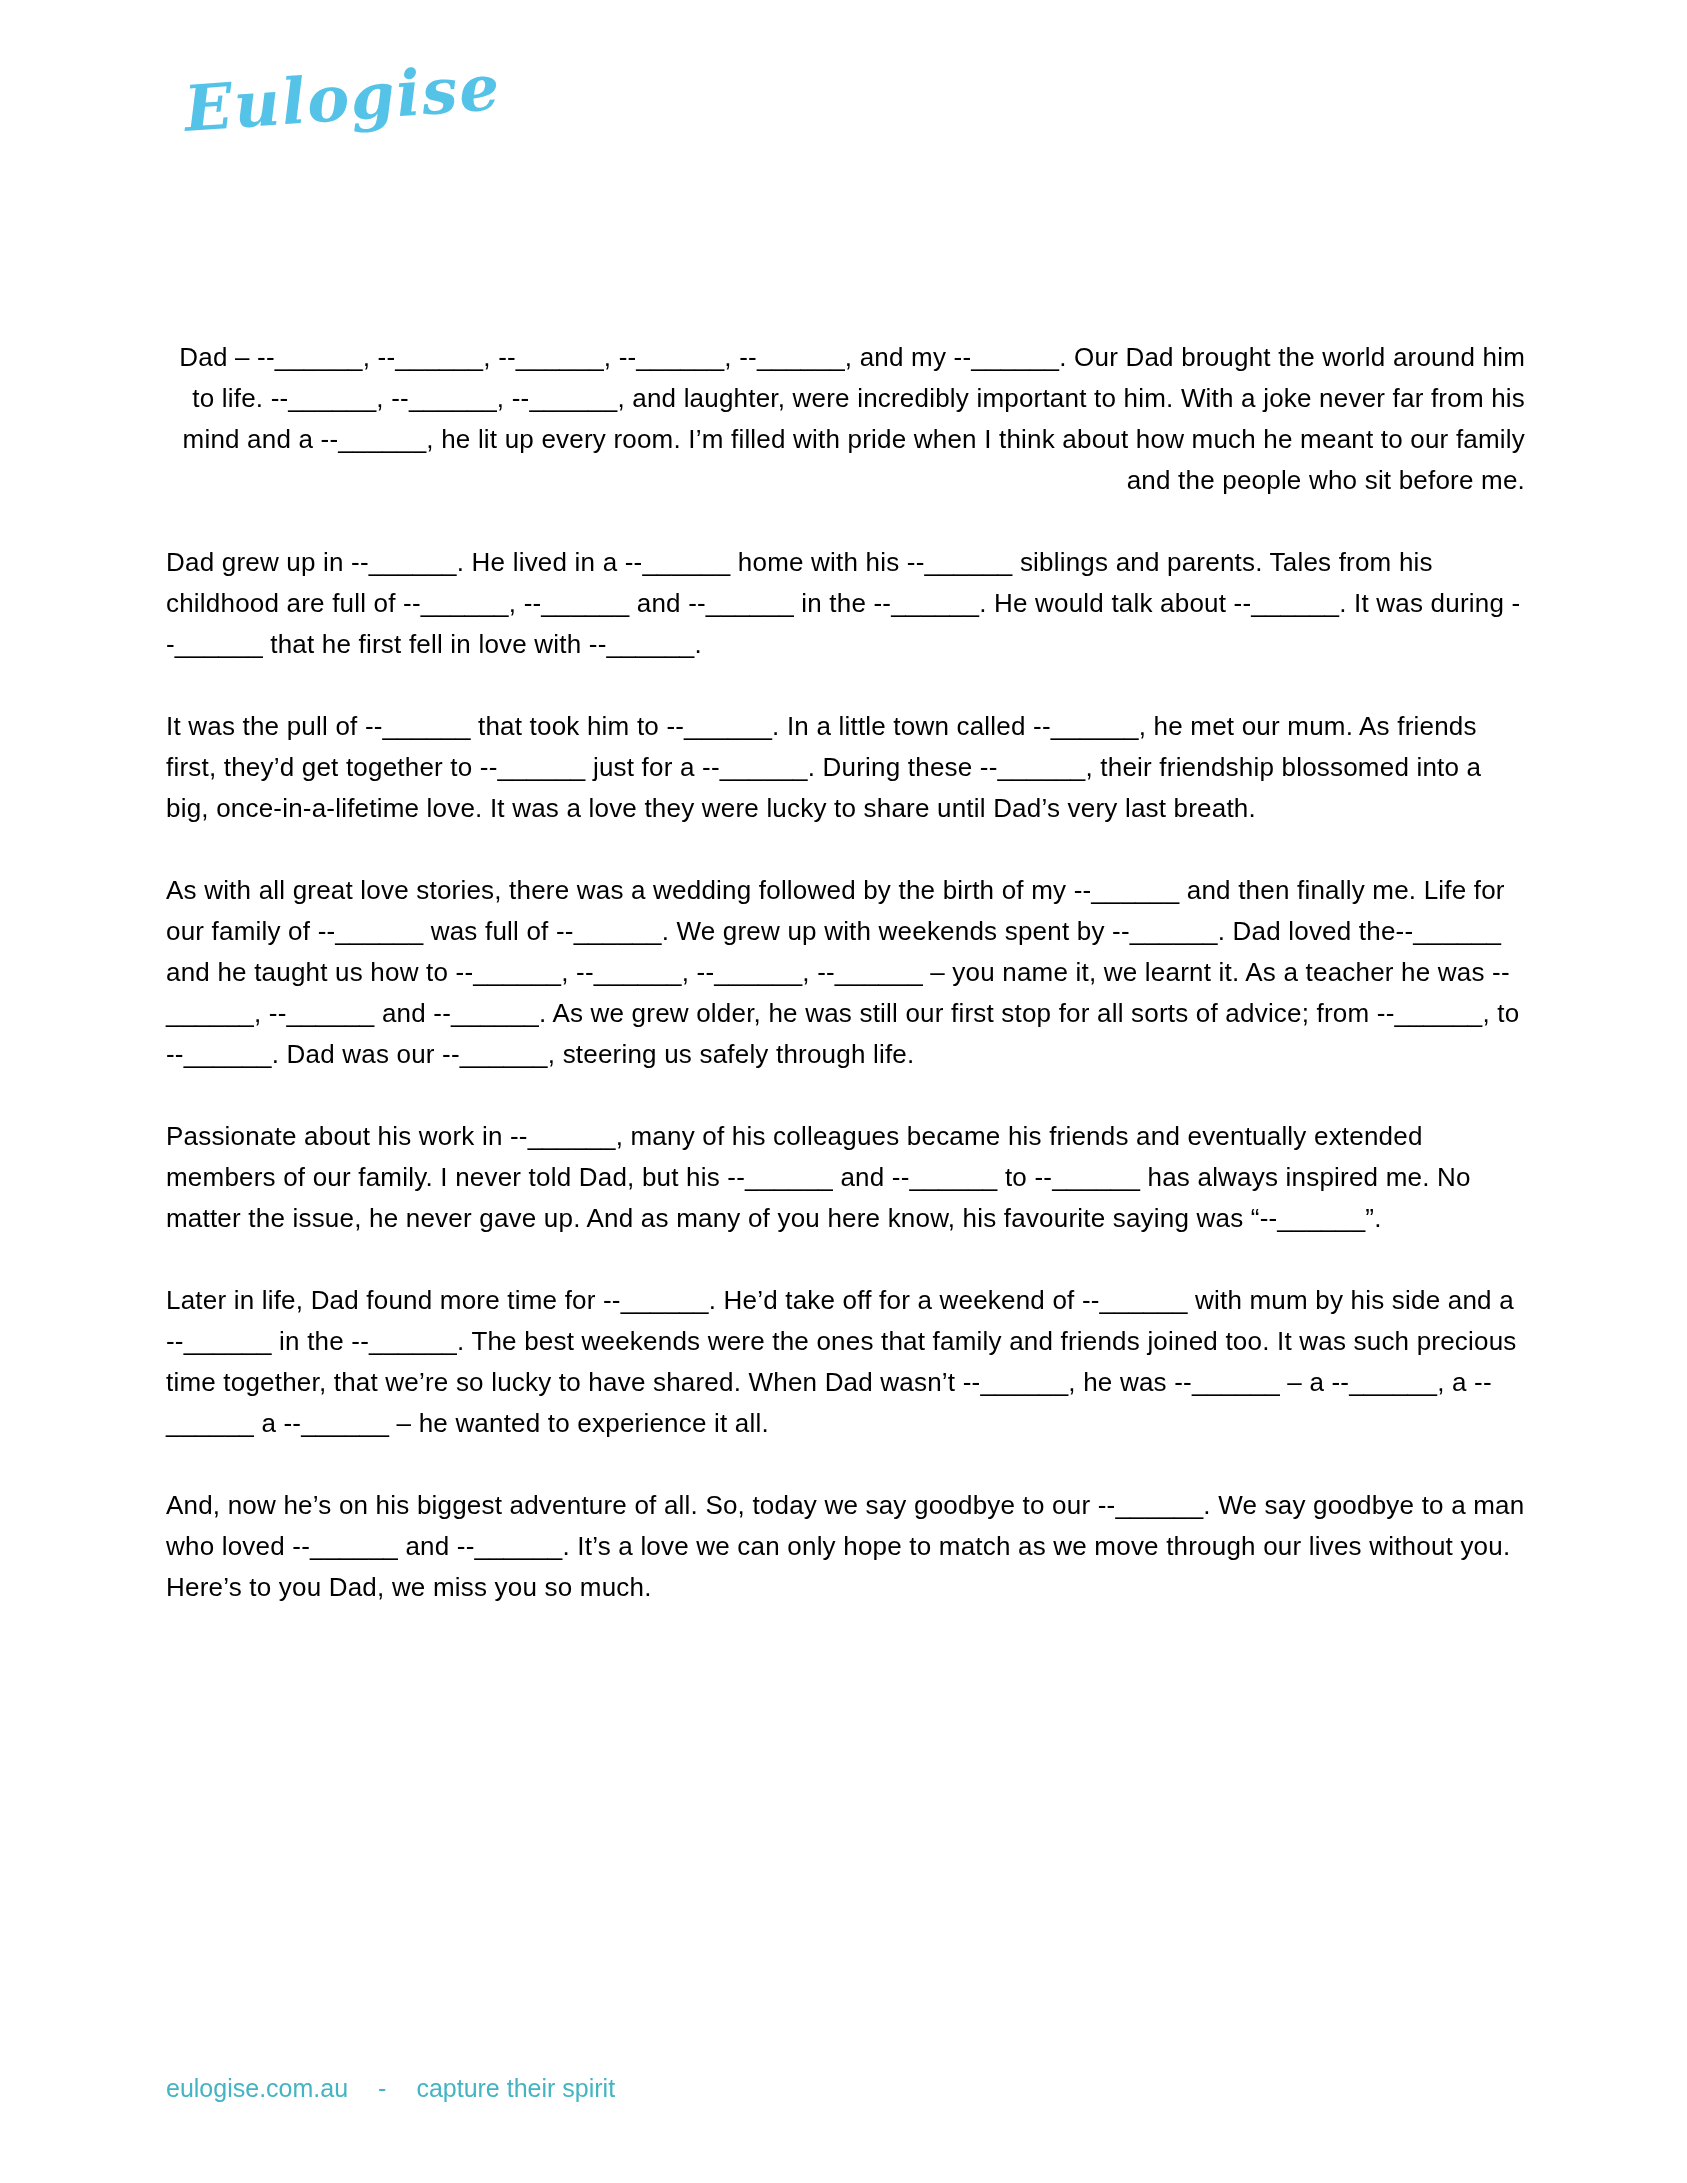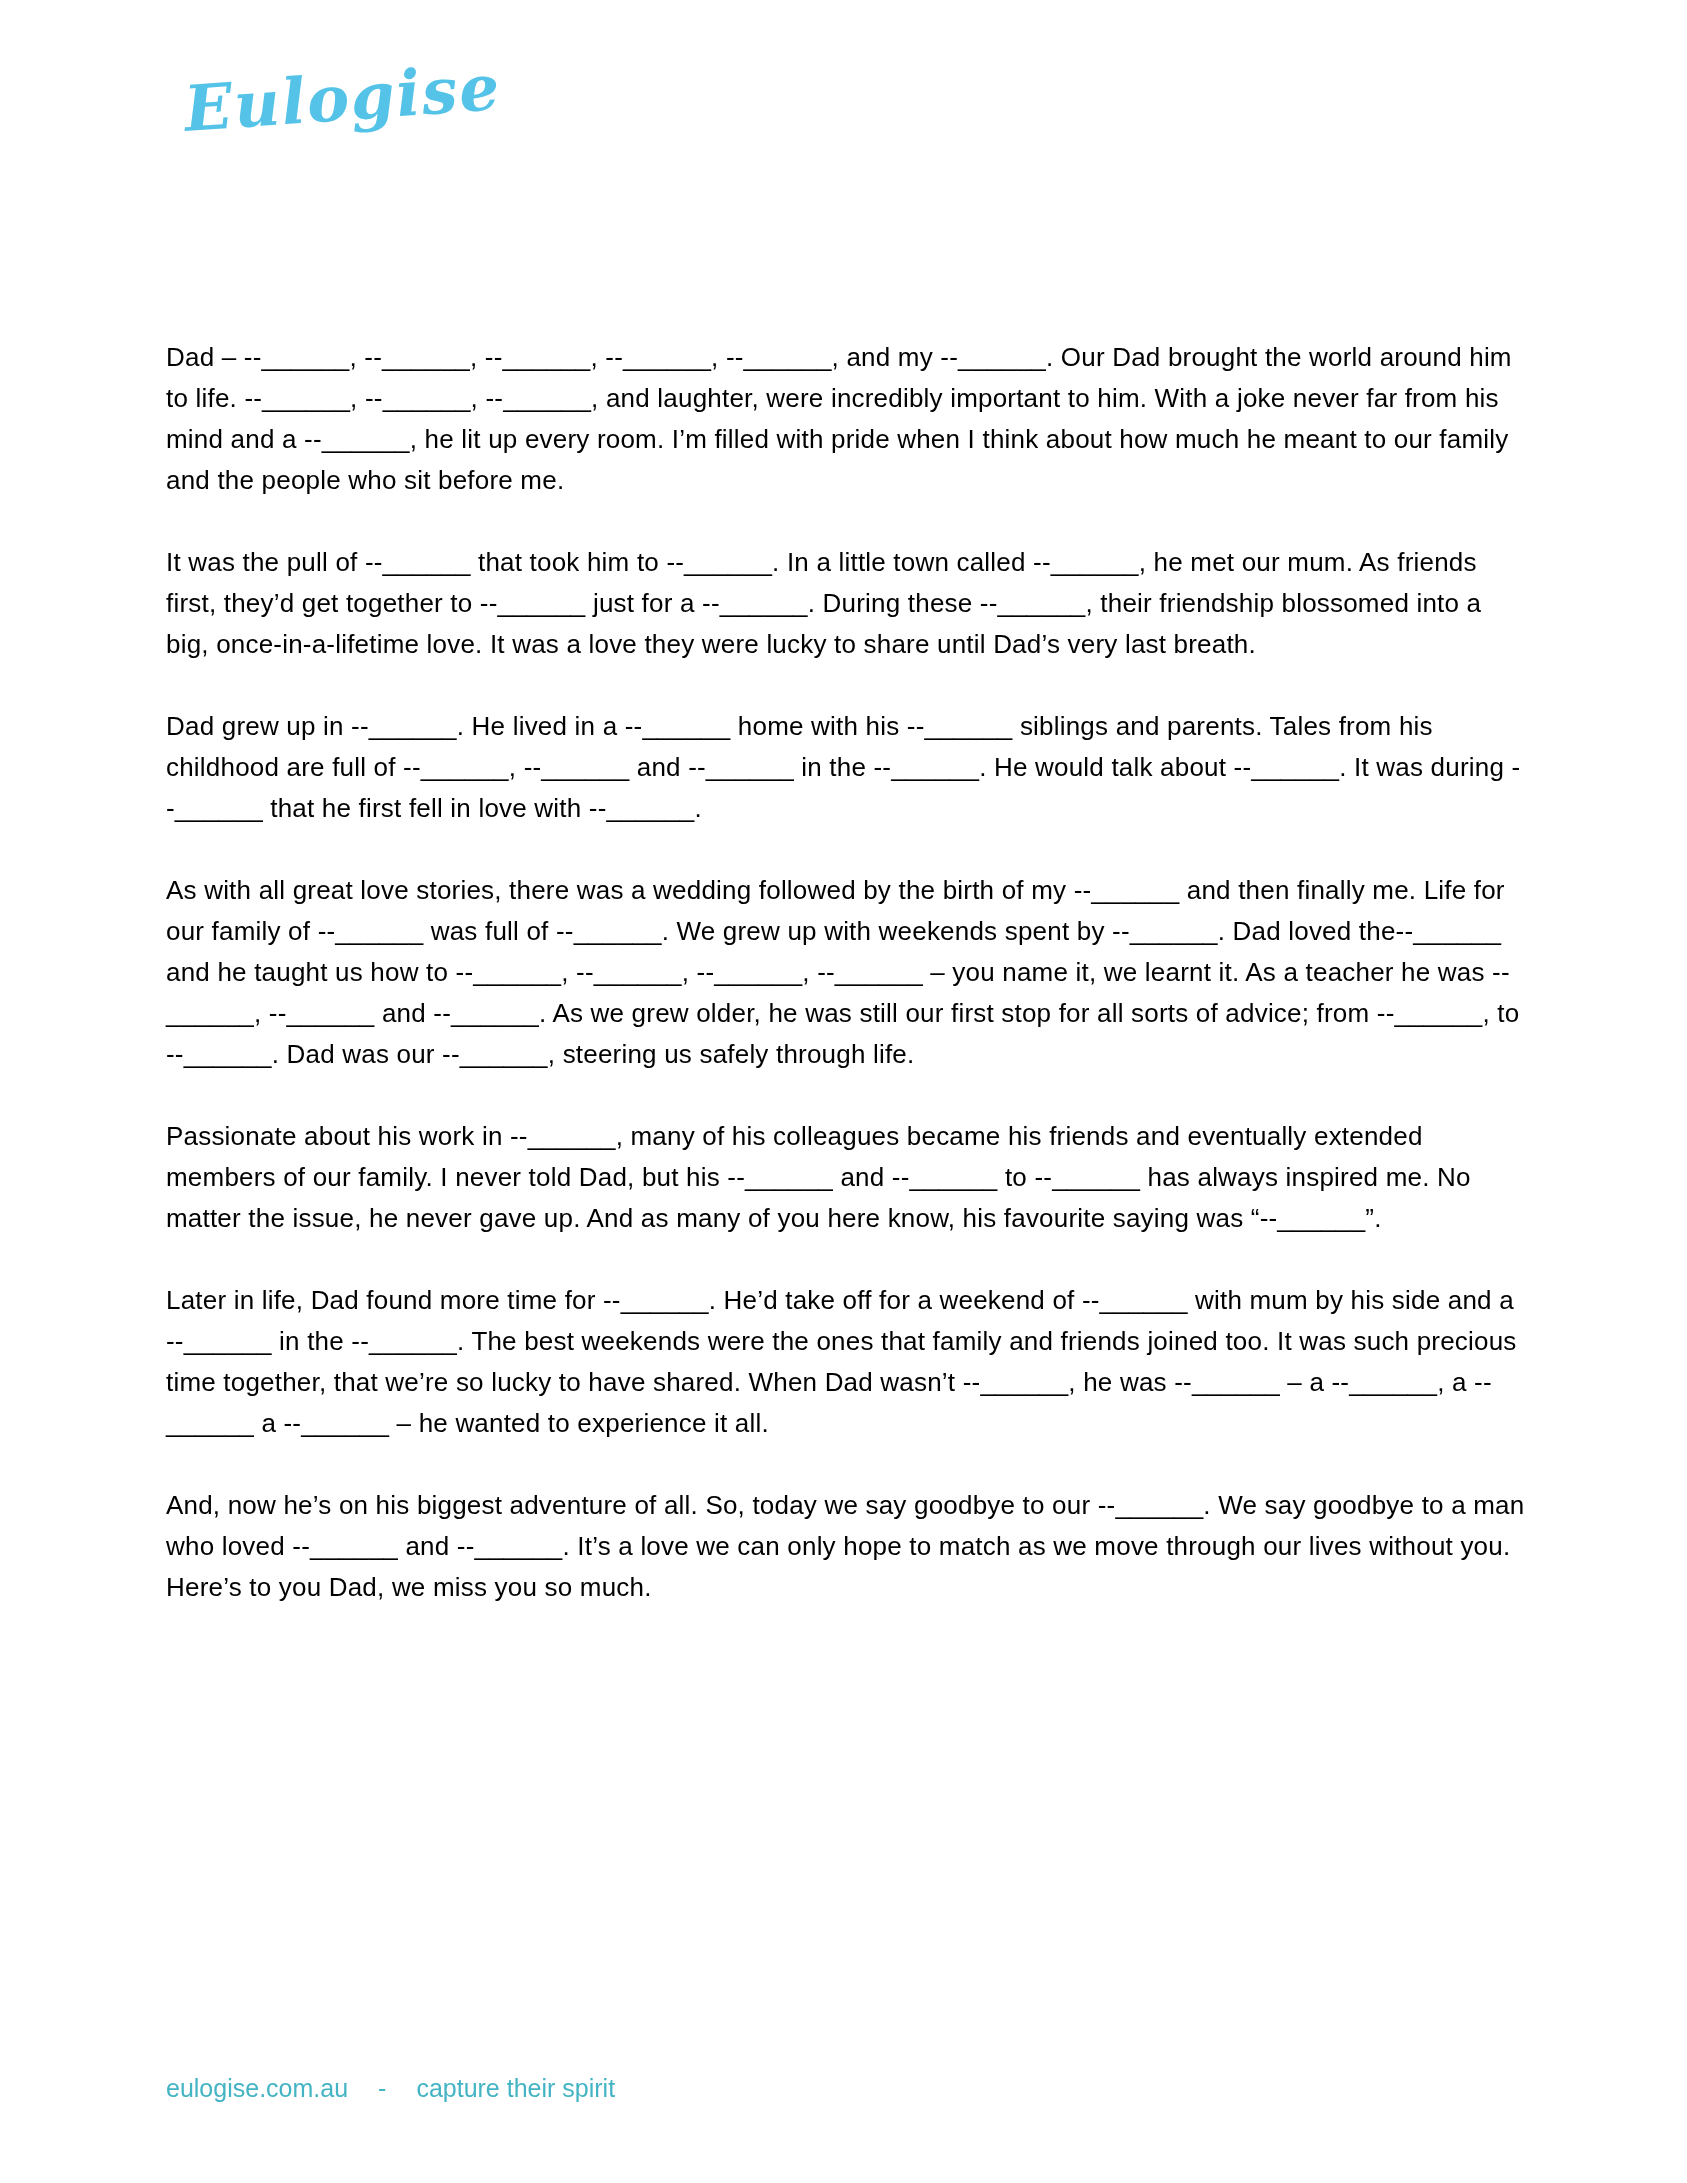--- a/index.html
+++ b/index.html
@@ -41,20 +41,21 @@
     margin: 0;
   }
   .para {
     font-size: 26px;
     line-height: 41px;
     margin: 41px 0 0 0;
     letter-spacing: 0.2px;
   }
   .para:first-of-type {
     margin-top: 42px;
+    text-align: right;
   }
   .footer {
     position: absolute;
     left: 166px;
     top: 2073px;
     font-size: 25px;
     line-height: 31px;
     display: flex;
     align-items: flex-start;
   }
@@ -65,22 +66,22 @@
 </head>
 <body>
 
 <div class="page">
 
   <div class="logo" style="color: rgb(85, 195, 232);">Eulogise</div>
 
   <div class="content">
 
     <p class="para">Dad – --______, --______, --______, --______, --______, and my --______. Our Dad brought the world around him to life. --______, --______, --______, and laughter, were incredibly important to him. With a joke never far from his mind and a --______, he lit up every room. I’m filled with pride when I think about how much he meant to our family and the people who sit before me.</p>
+    <p class="para">Dad grew up in --______. He lived in a --______ home with his --______ siblings and parents. Tales from his childhood are full of --______, --______ and --______ in the --______. He would talk about --______. It was during --______ that he first fell in love with --______.</p>
     <p class="para">It was the pull of --______ that took him to --______. In a little town called --______, he met our mum. As friends first, they’d get together to --______ just for a --______. During these --______, their friendship blossomed into a big, once-in-a-lifetime love. It was a love they were lucky to share until Dad’s very last breath.</p>
-    <p class="para">Dad grew up in --______. He lived in a --______ home with his --______ siblings and parents. Tales from his childhood are full of --______, --______ and --______ in the --______. He would talk about --______. It was during --______ that he first fell in love with --______.</p>
     <p class="para">As with all great love stories, there was a wedding followed by the birth of my --______ and then finally me. Life for our family of --______ was full of --______. We grew up with weekends spent by --______. Dad loved the--______ and he taught us how to --______, --______, --______, --______ – you name it, we learnt it. As a teacher he was --______, --______ and --______. As we grew older, he was still our first stop for all sorts of advice; from --______, to --______. Dad was our --______, steering us safely through life.</p>
     <p class="para">Passionate about his work in --______, many of his colleagues became his friends and eventually extended members of our family. I never told Dad, but his --______ and --______ to --______ has always inspired me. No matter the issue, he never gave up.  And as many of you here know, his favourite saying was “--______”.</p>
     <p class="para">Later in life, Dad found more time for --______. He’d take off for a weekend of --______ with mum by his side and a --______ in the --______. The best weekends were the ones that family and friends joined too. It was such precious time together, that we’re so lucky to have shared. When Dad wasn’t --______, he was --______ – a --______, a --______ a --______ – he wanted to experience it all.</p>
     <p class="para">And, now he’s on his biggest adventure of all. So, today we say goodbye to our --______. We say goodbye to a man who loved --______ and --______. It’s a love we can only hope to match as we move through our lives without you. Here’s to you Dad, we miss you so much.</p>
   </div>
 
   <div class="footer" style="color: rgb(68, 180, 196);">
     <span>eulogise.com.au</span>
     <span class="sep">-</span>
     <span>capture their spirit</span>

